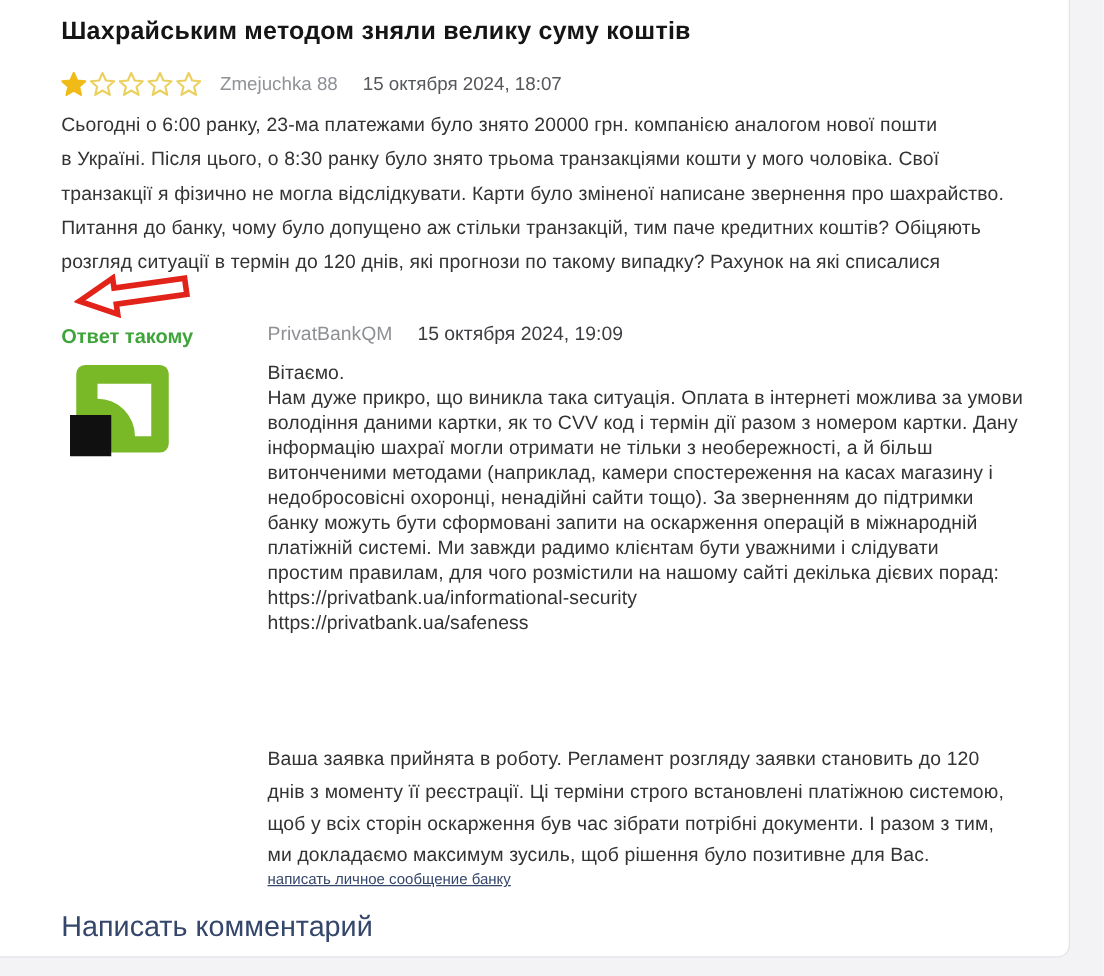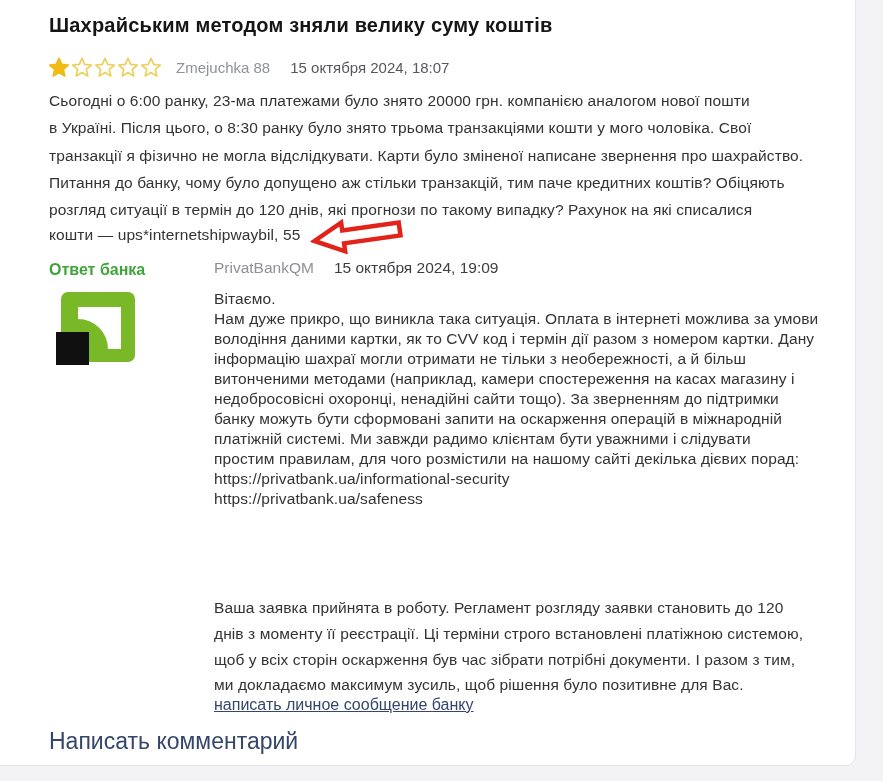--- a/index.html
+++ b/index.html
@@ -63,21 +63,21 @@
     font-size:15.5px; line-height:20px; color:#333;
     white-space:pre; letter-spacing:0.1px;
   }
   .reply-block2 {
     position:absolute; left:0; top:336px;
     font-size:15.5px; line-height:25.8px; color:#333;
     white-space:pre; letter-spacing:0.1px;
   }
   .pm-link {
     position:absolute; left:0; top:437px;
-    font-size:16px; color:#35466b;
+    font-size:12px; color:#35466b;
     text-decoration:underline; cursor:pointer;
   }
   .comment-link {
     position:absolute; left:48px; top:727px;
     font-size:23px; color:#35466b;
     cursor:pointer;
   }
 </style>
 </head>
 <body>
@@ -119,29 +119,28 @@
       <div class="review-date">15 октября 2024, 18:07</div>
     </div>
 
     <div class="review-body">Сьогодні о 6:00 ранку, 23-ма платежами було знято 20000 грн. компанією аналогом нової пошти
 в Україні. Після цього, о 8:30 ранку було знято трьома транзакціями кошти у мого чоловіка. Свої
 транзакції я фізично не могла відслідкувати. Карти було зміненої написане звернення про шахрайство.
 Питання до банку, чому було допущено аж стільки транзакцій, тим паче кредитних коштів? Обіцяють
 розгляд ситуації в термін до 120 днів, які прогнози по такому випадку? Рахунок на які списалися</div>
 
     <div class="review-lastline-row">
-      <span>кошти — ups*internetshipwaybil, 55</span>
       <span class="arrow-wrap">
         <svg width="94" height="36" viewBox="0 0 94 36">
           <polygon points="4,18 33,3.5 33,11.5 90,11.5 90,24.5 33,24.5 33,32.5" fill="#ffffff" stroke="#e2231a" stroke-width="4.5" stroke-linejoin="miter"></polygon>
         </svg>
       </span>
     </div>
 
-    <div class="bank-label" style="color: rgb(63, 165, 59);">Ответ банка</div>
+    <div class="bank-label" style="color: rgb(63, 165, 59);">Ответ такому</div>
 
     <div class="bank-logo">
       <svg width="96" height="76" viewBox="0 0 96 76">
         <rect x="8" y="0" width="74" height="70" rx="7" fill="#79b928"></rect>
         <path d="M 25,15 H 68 V 57 H 55 A 30,30 0 0 0 25,27 Z" fill="#ffffff"></path>
         <rect x="3" y="40" width="33" height="33" fill="#101010"></rect>
       </svg>
     </div>
 
     <div class="reply-col">

